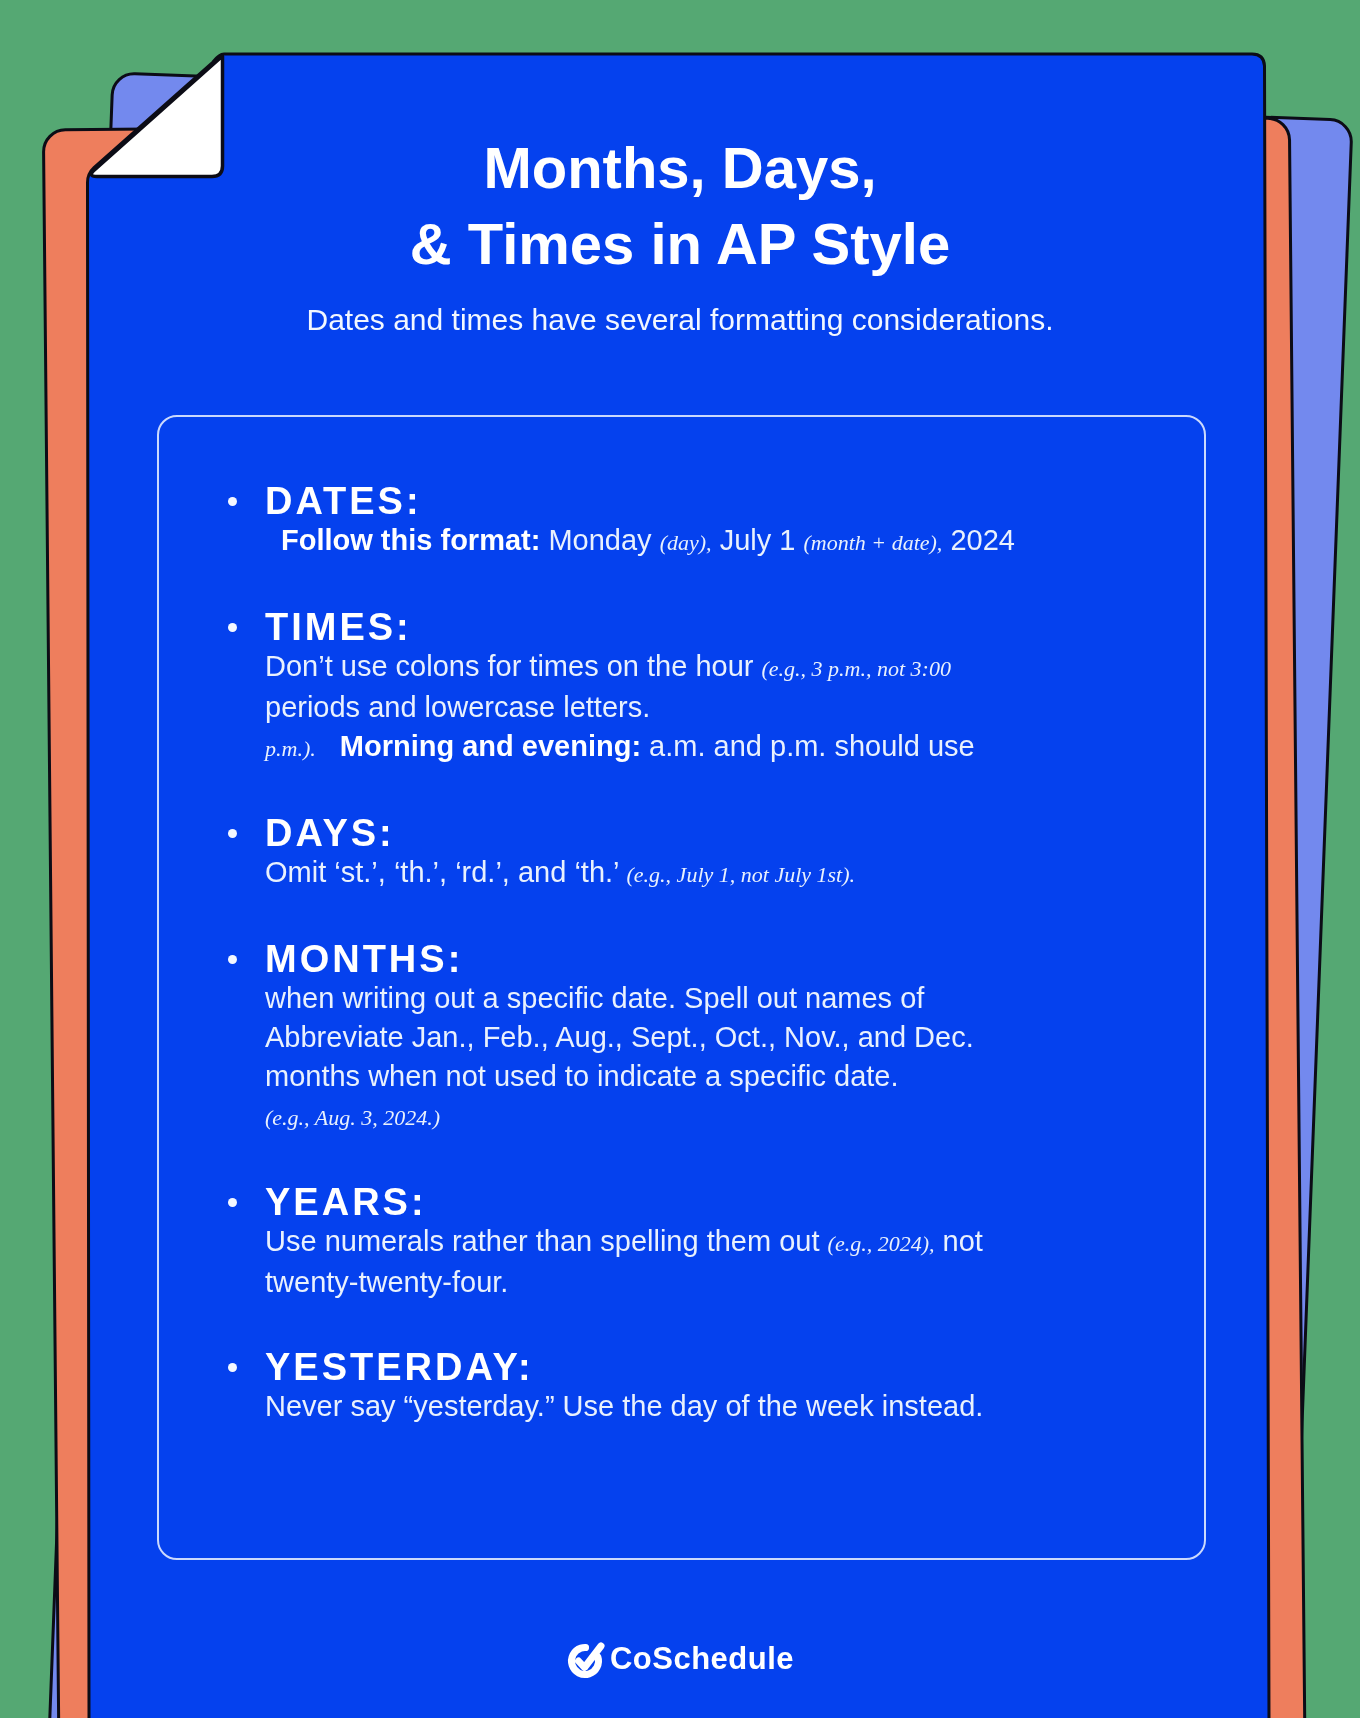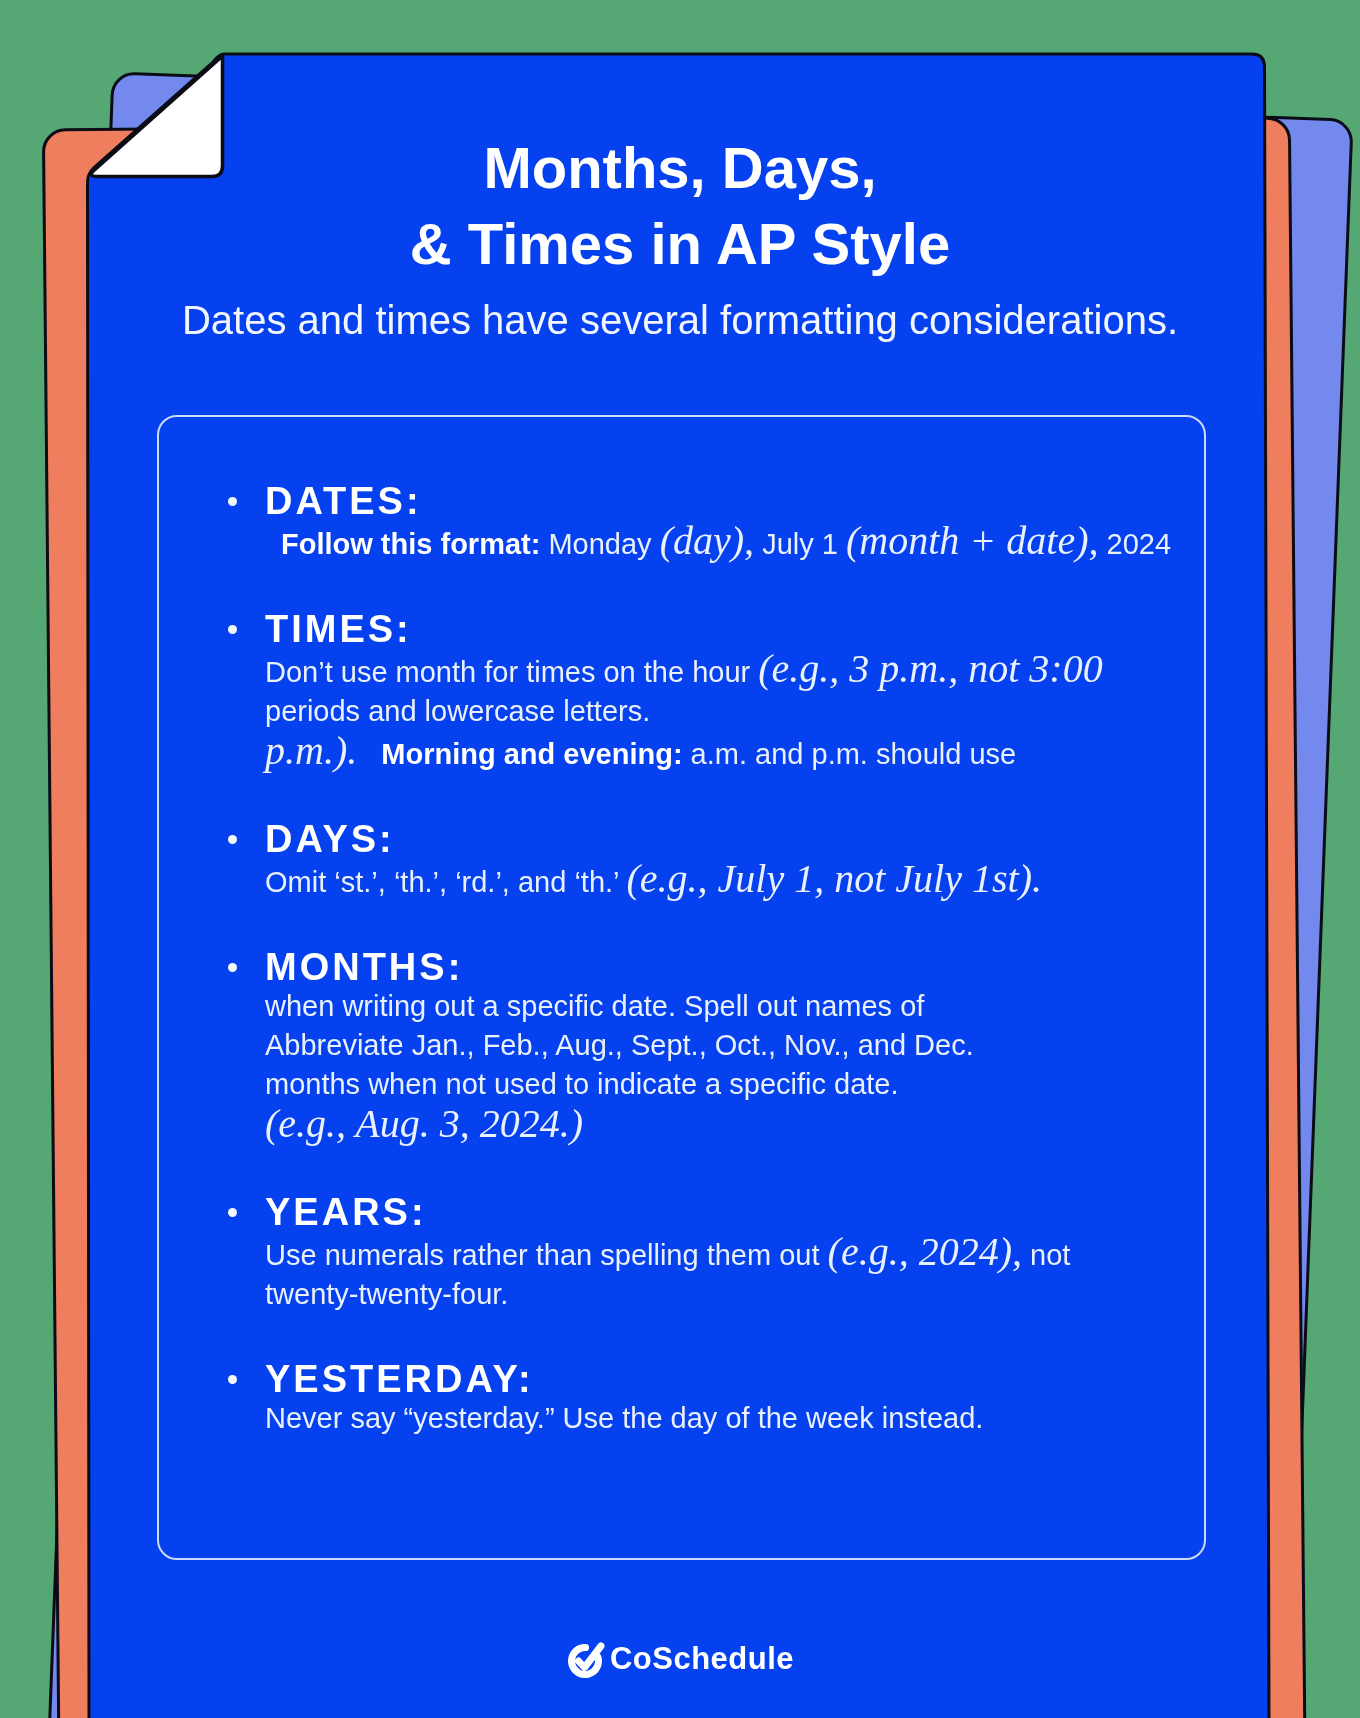--- a/index.html
+++ b/index.html
@@ -7,39 +7,39 @@
     position:relative;width:1360px;height:1718px;overflow:hidden;
     background:#55a873;font-family:"Liberation Sans",sans-serif;
   }
   svg.papers{position:absolute;left:0;top:0;display:block;}
   .title{
     position:absolute;left:90px;top:130px;width:1180px;text-align:center;
     color:#ffffff;font-weight:bold;font-size:58px;line-height:76px;letter-spacing:0;
   }
   .subtitle{
     position:absolute;left:90px;top:300px;width:1180px;text-align:center;
-    color:#f2f7ff;font-size:40px;line-height:40px;
+    color:#f2f7ff;font-size:30px;line-height:40px;
   }
   .content-box{
     position:absolute;left:157px;top:415px;width:1049px;height:1145px;
     box-sizing:border-box;border:2px solid rgba(238,245,255,0.85);border-radius:20px;
   }
   .sections{position:absolute;left:69px;top:65px;right:30px;}
   .section{display:flex;margin-bottom:46px;}
   .bullet{
     flex:0 0 auto;width:9px;height:9px;border-radius:50%;
     background:#f4f8ff;margin:15px 28px 0 0;
   }
   .sec-label{
     font-size:38px;font-weight:bold;letter-spacing:3px;
     line-height:39px;color:#ffffff;
   }
   .line{font-size:29px;line-height:39px;color:#e9f1fd;white-space:nowrap;}
   .seg-b{font-weight:bold;color:#ffffff;margin-left:16px;}
-  .seg-i{font-family:"Liberation Serif",serif;font-style:italic;font-size:40px;}
+  .seg-i{font-family:"Liberation Serif",serif;font-style:italic;font-size:22px;}
   .brand{
     position:absolute;left:0;top:1636px;width:1360px;height:46px;
     display:flex;align-items:center;justify-content:center;color:#ffffff;
   }
   .brand-name{font-size:31px;font-weight:bold;letter-spacing:0.5px;}
 </style>
 </head>
 <body>
 
 <div class="stage">
@@ -68,21 +68,21 @@
           <span class="bullet"></span>
           <div>
             <div class="sec-label">DATES:</div>
             <div class="line"><span class="seg-b">Follow this format:</span><span class="seg-n"> Monday </span><span class="seg-i">(day),</span><span class="seg-n"> July 1 </span><span class="seg-i">(month + date),</span><span class="seg-n"> 2024</span></div>
           </div>
         </div>
         <div class="section">
           <span class="bullet"></span>
           <div>
             <div class="sec-label">TIMES:</div>
-            <div class="line"><span class="seg-n">Don’t use month for times on the hour </span><span class="seg-i">(e.g., 3 p.m., not 3:00</span></div>
+            <div class="line"><span class="seg-n">Don’t use colons for times on the hour </span><span class="seg-i">(e.g., 3 p.m., not 3:00</span></div>
             <div class="line"><span class="seg-n">periods and lowercase letters.</span></div>
             <div class="line"><span class="seg-i">p.m.).</span><span class="seg-b"> Morning and evening:</span><span class="seg-n"> a.m. and p.m. should use</span></div>
           </div>
         </div>
         <div class="section">
           <span class="bullet"></span>
           <div>
             <div class="sec-label">DAYS:</div>
             <div class="line"><span class="seg-n">Omit ‘st.’, ‘th.’, ‘rd.’, and ‘th.’ </span><span class="seg-i">(e.g., July 1, not July 1st).</span></div>
           </div>

